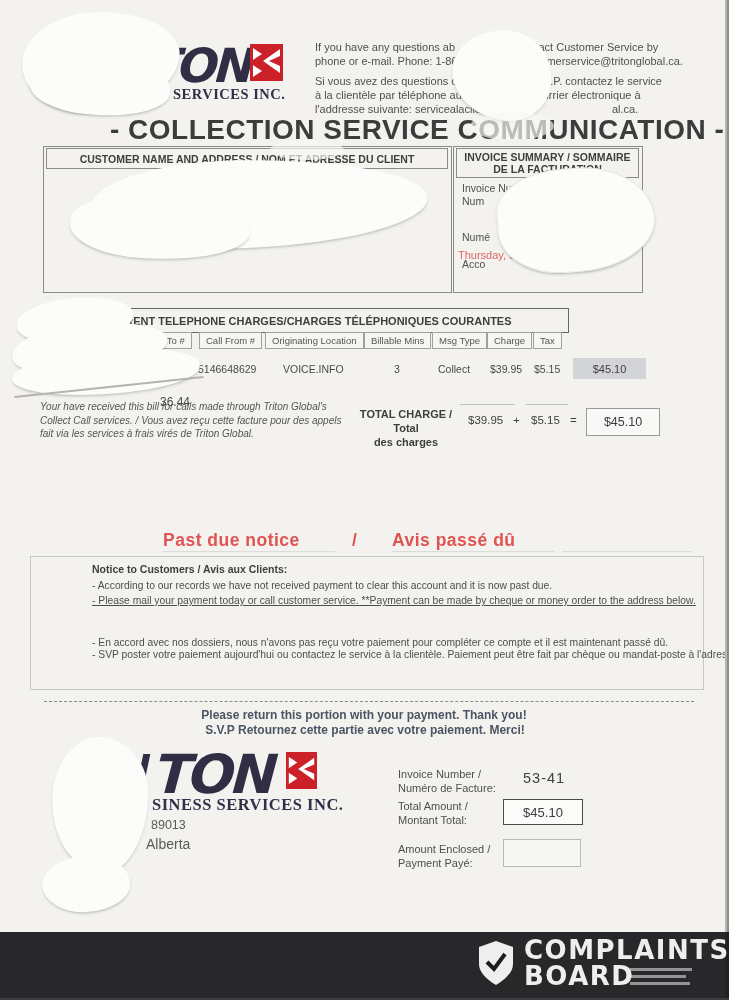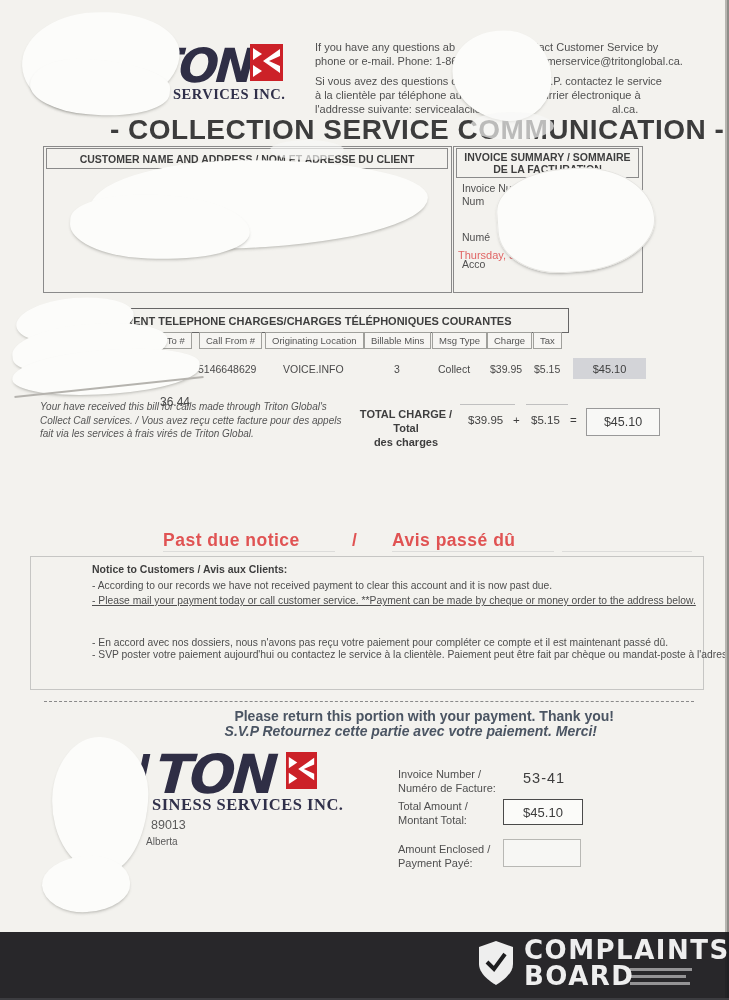--- a/index.html
+++ b/index.html
@@ -54,21 +54,21 @@
   .pastdue{font-size:17.5px;font-weight:bold;color:#e05353;letter-spacing:.5px;white-space:nowrap;}
   .pd-line{height:1px;background:#dcdcda;}
 
   
   .notice-box{border:1px solid #c6c6c4;background:transparent;}
   .nline{font-size:10.3px;line-height:13.5px;color:#4e4e4e;white-space:nowrap;padding-left:48px;}
   .nhead{font-weight:bold;font-size:10.5px;color:#3e3e3e;}
   .nred{color:#dd5050;white-space:normal;}
 
   .dashed-sep{border-top:1.5px dashed #8a8a8a;height:0;}
-  .return-line{font-size:14px;font-weight:bold;color:#4b5563;text-align:right;white-space:nowrap;}
+  .return-line{font-size:12px;font-weight:bold;color:#4b5563;text-align:center;white-space:nowrap;}
 
   
   .remit-label{font-size:11px;color:#4f4f4f;line-height:13px;white-space:nowrap;}
   .remit-value{font-size:14.5px;color:#3e3e3e;letter-spacing:1px;}
   .remit-box-total{border:1.5px solid #4a4a4a;background:#fbfbf9;display:flex;align-items:center;justify-content:center;
                    font-size:13px;color:#3c3c3c;}
   .remit-box-empty{border:1px solid #b8b8b4;background:#f7f7f4;}
   .addr{font-size:12.5px;color:#5a5a5a;white-space:nowrap;}
 
   
@@ -176,34 +176,34 @@
 
   <div class="abs notice-box" style="left:30px;top:556px;width:672px;height:132px;"></div>
   <div class="abs nline nhead" style="left:44px;top:563px;">Notice to Customers / Avis aux Clients:</div>
   <div class="abs nline" style="left:44px;top:579px;">- According to our records we have not received payment to clear this account and it is now past due.</div>
   <div class="abs nline" style="left:44px;top:594px;text-decoration:underline;">- Please mail your payment today or call customer service. **Payment can be made by cheque or money order to the address below.</div>
   <div class="abs nline" style="left:44px;top:636px;">- En accord avec nos dossiers, nous n'avons pas reçu votre paiement pour compléter ce compte et il est maintenant passé dû.</div>
   <div class="abs nline" style="left:44px;top:648px;">- SVP poster votre paiement aujourd'hui ou contactez le service à la clientèle. Paiement peut être fait par chèque ou mandat-poste à l'adresse ci-dessous.</div>
 
   <div class="abs dashed-sep" style="left:44px;top:701px;width:650px;"></div>
   <div class="abs return-line" style="left:114px;top:708px;width:500px;">Please return this portion with your payment. Thank you!</div>
-  <div class="abs return-line" style="left:97px;top:723px;width:500px;font-style:italic;">S.V.P Retournez cette partie avec votre paiement. Merci!</div>
+  <div class="abs return-line" style="left:115px;top:723px;width:500px;">S.V.P Retournez cette partie avec votre paiement. Merci!</div>
 
   <div class="abs logo-frag" style="left:141px;top:754px;width:7px;height:22px;"></div>
   <div class="abs logo-word" style="left:156px;top:748px;font-size:54px;">TON</div>
   <div class="abs logo-mark" style="left:286px;top:752px;width:31px;height:37px;">
     <svg width="31" height="37" viewBox="0 0 33 37">
       <polygon points="30,5 13,17 30,29 30,22 19,17 30,12" fill="#ffffff"></polygon>
       <polygon points="3,4 12,10 3,16" fill="#ffffff"></polygon>
       <polygon points="3,21 12,27 3,33" fill="#ffffff"></polygon>
     </svg>
   </div>
   <div class="abs logo-tagline" style="left:152px;top:795px;font-size:16.5px;">SINESS SERVICES INC.</div>
   <div class="abs addr" style="left:151px;top:818px;">89013</div>
-  <div class="abs addr" style="left:146px;top:836px;font-size:10px;">Alberta</div>
+  <div class="abs addr" style="left:146px;top:836px;font-size:14px;">Alberta</div>
 
   <div class="abs remit-label" style="left:398px;top:768px;">Invoice Number /</div>
   <div class="abs remit-label" style="left:398px;top:782px;">Numéro de Facture:</div>
   <div class="abs remit-value" style="left:523px;top:770px;">53-41</div>
 
   <div class="abs remit-label" style="left:398px;top:800px;">Total Amount /</div>
   <div class="abs remit-label" style="left:398px;top:814px;">Montant Total:</div>
   <div class="abs remit-box-total" style="left:503px;top:799px;width:78px;height:24px;">$45.10</div>
 
   <div class="abs remit-label" style="left:398px;top:843px;">Amount Enclosed /</div>

